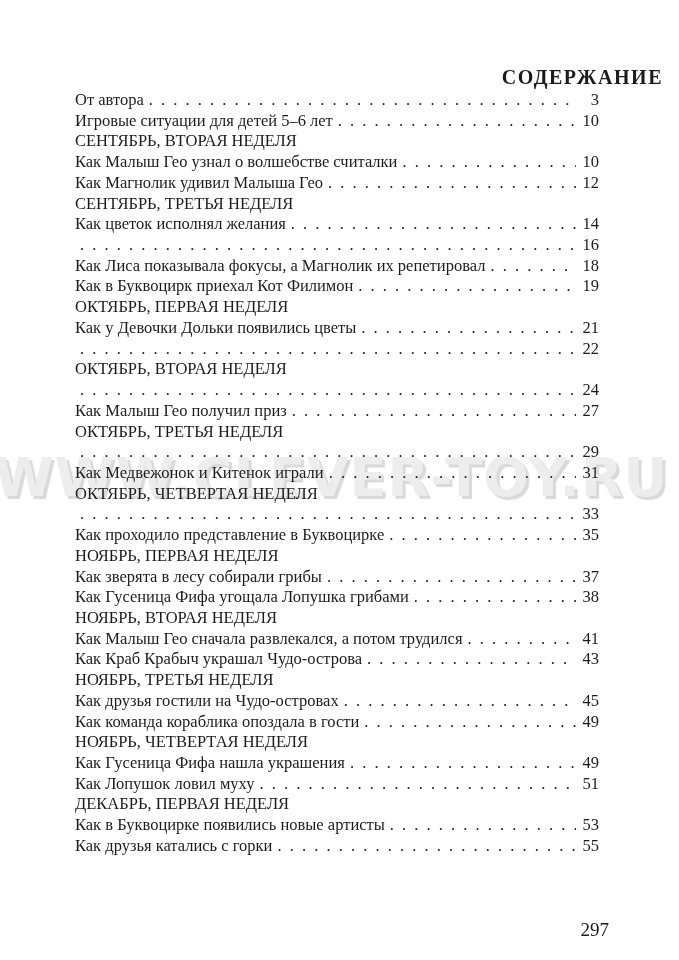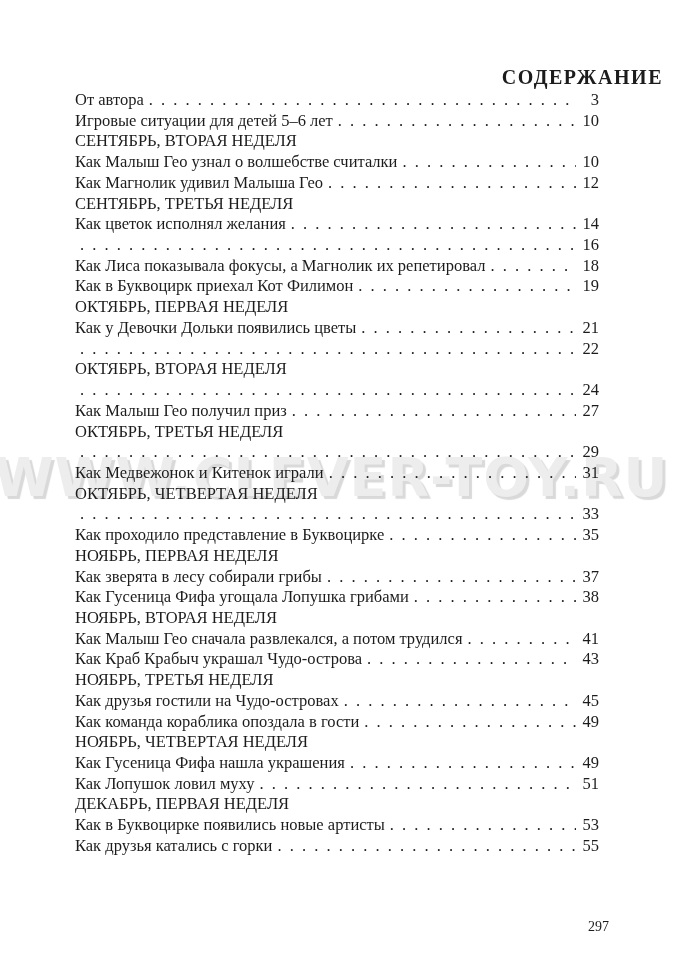--- a/index.html
+++ b/index.html
@@ -76,21 +76,21 @@
   .row .pg {
     flex: 0 0 auto;
     min-width: 20px;
     text-align: right;
   }
   .folio {
     position: absolute;
     top: 919px;
     right: 70px;
     z-index: 1;
-    font-size: 14px;
+    font-size: 19px;
     font-family: Liberation Serif, serif;
   }
 </style>
 </head>
 <body>
 
 <div class="page">
   <div class="watermark">WWW.CLEVER-TOY.RU</div>
 
   <h1 class="title">СОДЕРЖАНИЕ</h1>

